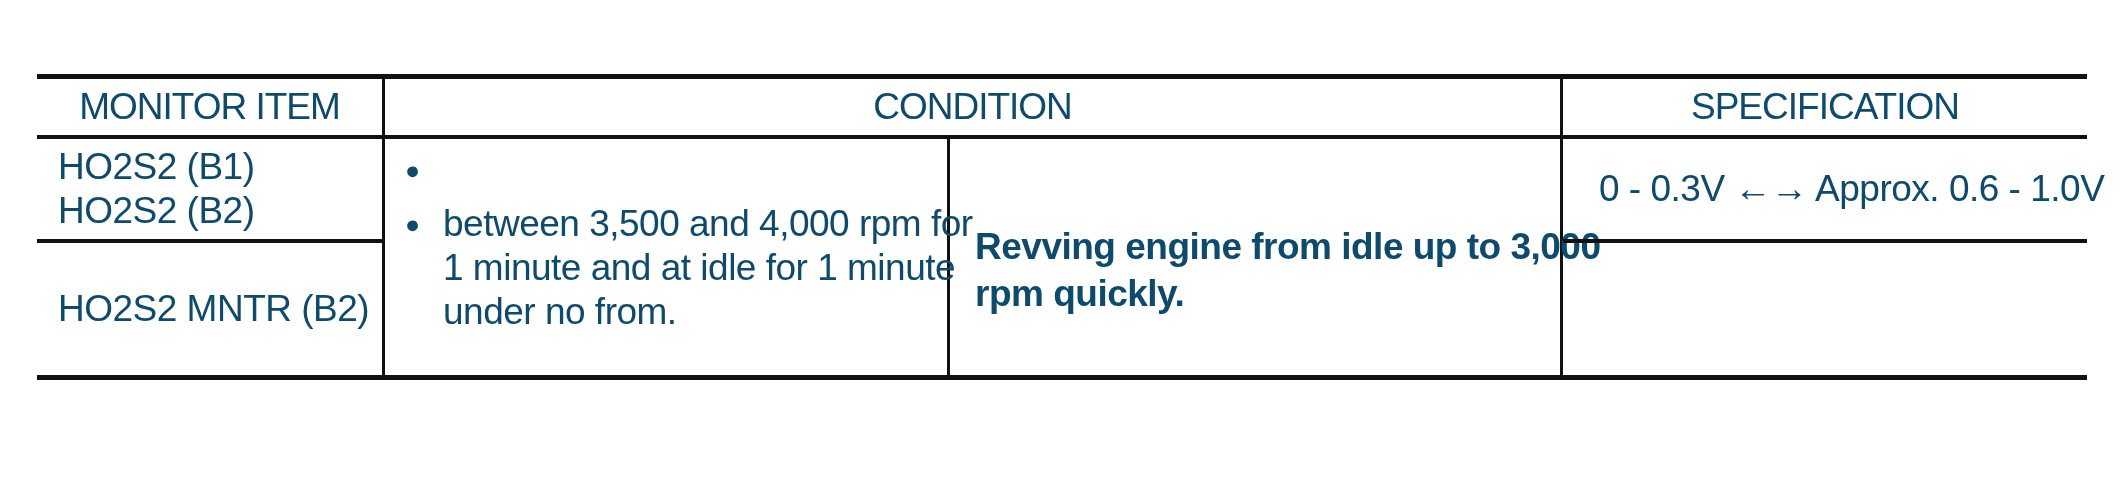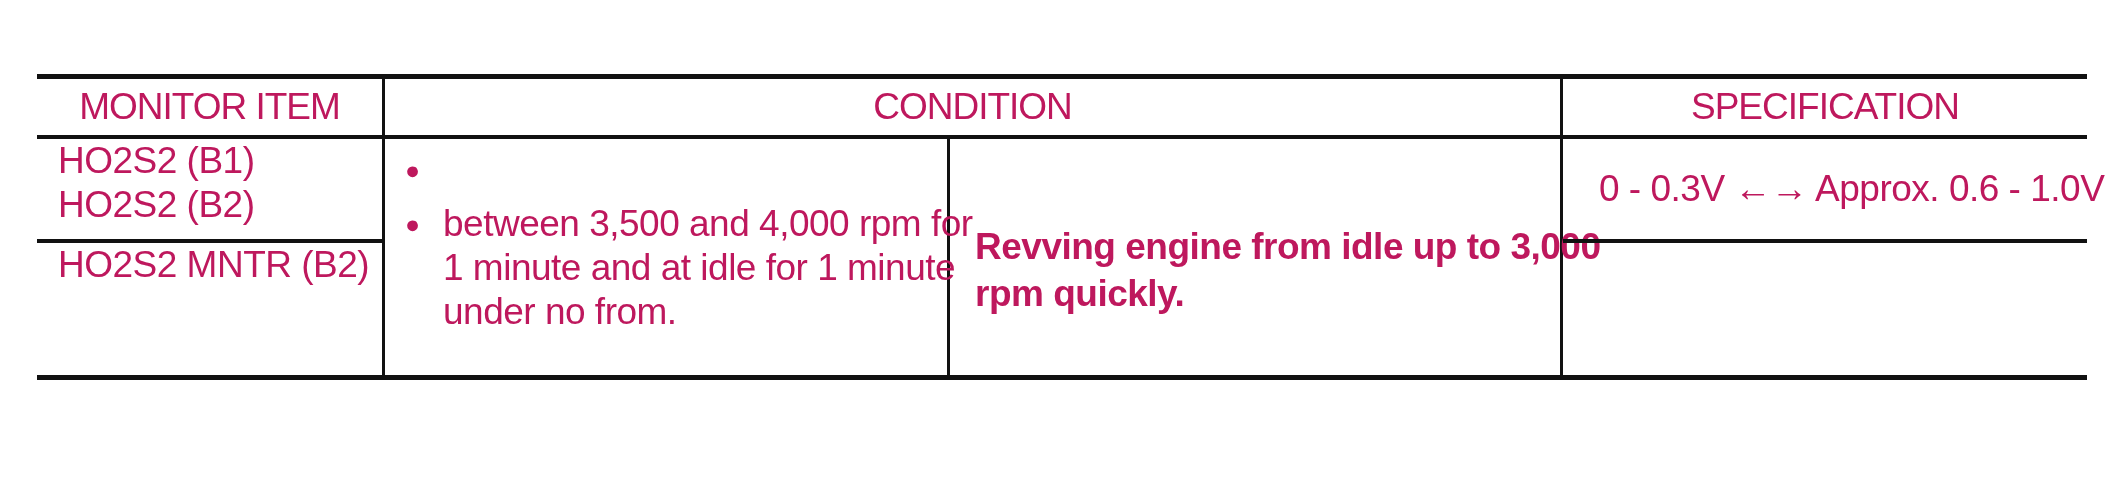--- a/index.html
+++ b/index.html
@@ -6,21 +6,21 @@
     margin: 0;
     padding: 0;
     background: #ffffff;
   }
   .page {
     position: relative;
     width: 2124px;
     height: 398px;
     background: #ffffff;
     font-family: "Liberation Sans", sans-serif;
-    color: #be185d;
+    color: #0c4a6e;
     letter-spacing: -0.5px;
     -webkit-font-smoothing: antialiased;
   }
   
   .spec-table {
     position: absolute;
     left: 37px;
     top: 74px;
     width: 2050px;
     display: grid;
@@ -43,21 +43,21 @@
   }
   .h-monitor   { grid-column: 1;     grid-row: 1; }
   .h-condition { grid-column: 2 / 4; grid-row: 1; }
   .h-spec      { grid-column: 4;     grid-row: 1; }
 
   .c-monitor1 { grid-column: 1; grid-row: 2; }
   .c-monitor2 { grid-column: 1; grid-row: 3; }
   .monitor-cell {
     display: flex;
     flex-direction: column;
-    justify-content: flex-start;
+    justify-content: center;
     padding-left: 21px;
     line-height: 44px;
   }
 
   .c-cond-left {
     grid-column: 2; grid-row: 2 / 4;
     padding: 9px 6px 0 20px;
     line-height: 44px;
   }
   .bullet-item { display: flex; align-items: flex-start; }

